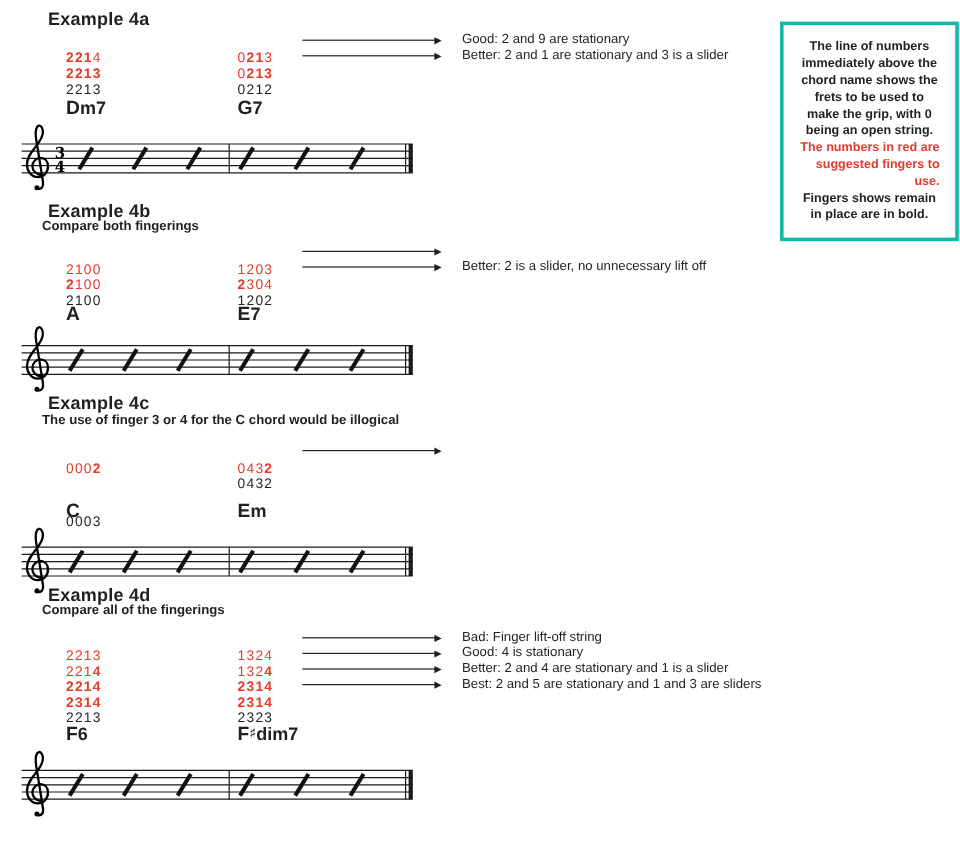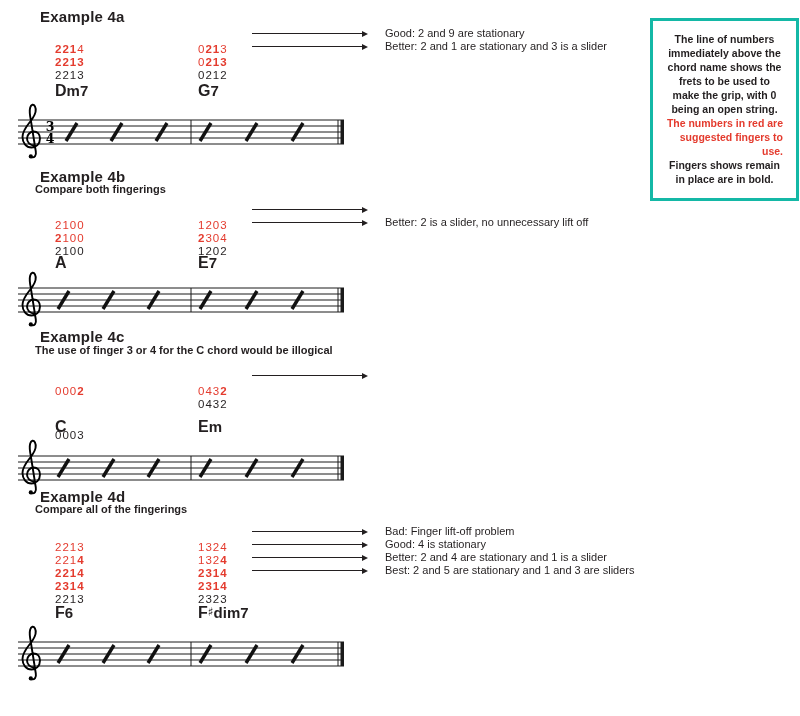--- a/index.html
+++ b/index.html
@@ -194,21 +194,21 @@
     </section>
 
     <section class="section" id="ex-4d">
       <h2 class="heading">Example 4d</h2>
       <div class="subtitle">Compare all of the fingerings</div>
       <div class="rows">
         <div class="frow">
           <span class="num col1" style="color: rgb(228, 59, 46);"><span>2</span><span>2</span><span>1</span><span>3</span></span>
           <span class="num col2" style="color: rgb(228, 59, 46);"><span>1</span><span>3</span><span>2</span><span>4</span></span>
           <div class="arrow"></div>
-          <span class="annot">Bad: Finger lift-off problem</span>
+          <span class="annot">Bad: Finger lift-off string</span>
         </div>
         <div class="frow">
           <span class="num col1" style="color: rgb(228, 59, 46);"><span>2</span><span>2</span><span>1</span><span class="b">4</span></span>
           <span class="num col2" style="color: rgb(228, 59, 46);"><span>1</span><span>3</span><span>2</span><span class="b">4</span></span>
           <div class="arrow"></div>
           <span class="annot">Good: 4 is stationary</span>
         </div>
         <div class="frow">
           <span class="num col1" style="color: rgb(228, 59, 46);"><span class="b">2</span><span class="b">2</span><span class="b">1</span><span class="b">4</span></span>
           <span class="num col2" style="color: rgb(228, 59, 46);"><span class="b">2</span><span class="b">3</span><span class="b">1</span><span class="b">4</span></span>

